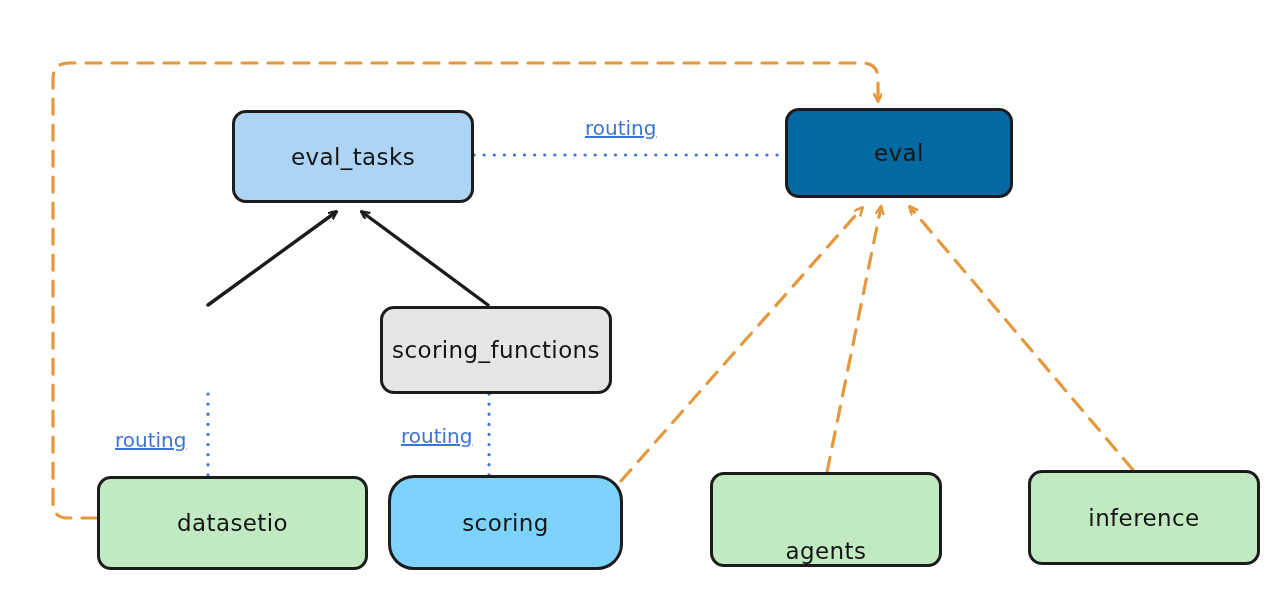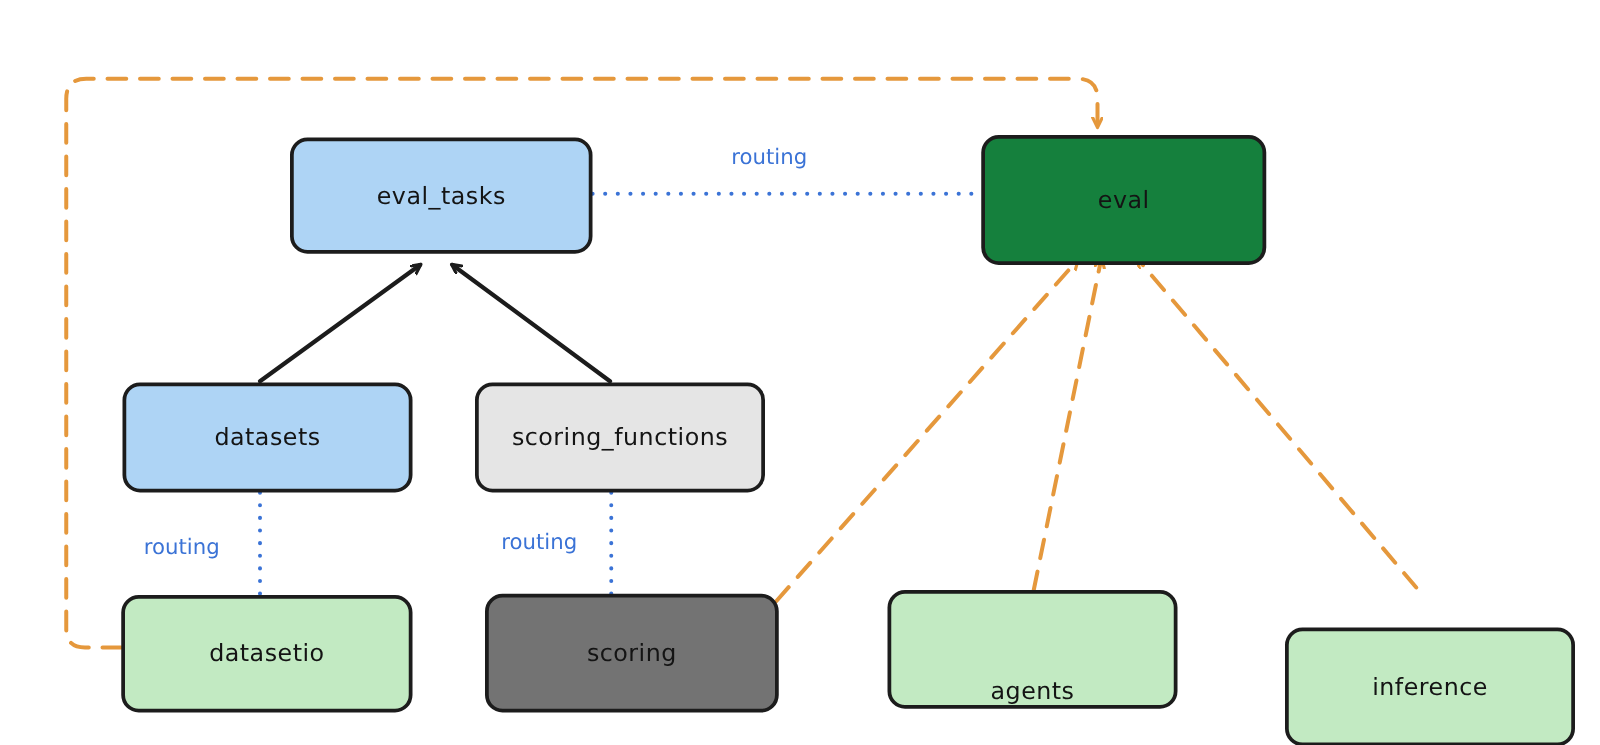--- a/index.html
+++ b/index.html
@@ -30,41 +30,42 @@
     box-sizing: border-box;
     border: 3px solid #1c1c1c;
     border-radius: 14px;
     display: flex;
     align-items: center;
     justify-content: center;
     z-index: 3;
   }
   .node .node-label {
     font-family: "DejaVu Sans", sans-serif;
-    font-size: 19px;
+    font-size: 23px;
     color: #141414;
     letter-spacing: 0.4px;
     white-space: nowrap;
     pointer-events: none;
   }
   .node.api {
     background: #aed4f5;
   }
   .node.provider {
     background: #c2eac2;
   }
   .edge-label {
     position: absolute;
     font-family: "DejaVu Sans", sans-serif;
-    font-size: 17px;
+    font-size: 20px;
     color: #3b73d6;
     white-space: nowrap;
     z-index: 4;
     background: #ffffff;
     padding: 0 3px;
+    text-decoration: underline;
   }
 </style>
 </head>
 <body>
 
 <div id="canvas" style="width: 1280px; height: 596px; background: rgb(255, 255, 255);">
 
   <svg id="edges" viewBox="0 0 1280 596">
     <defs>
       <marker id="arrow-black" markerWidth="11" markerHeight="11" refX="7.2" refY="4.2" orient="auto" markerUnits="userSpaceOnUse">
@@ -90,39 +91,36 @@
     <path d="M 474,155 L 786,155" fill="none" stroke="#3b73d6" stroke-width="3.2" stroke-dasharray="0.1 10" stroke-linecap="round"></path>
 
     <path d="M 208,394 L 208,477" fill="none" stroke="#3b73d6" stroke-width="3.2" stroke-dasharray="0.1 10" stroke-linecap="round"></path>
 
     <path d="M 489,394 L 489,476" fill="none" stroke="#3b73d6" stroke-width="3.2" stroke-dasharray="0.1 10" stroke-linecap="round"></path>
   </svg>
 
   <div class="node api" style="left: 232px; top: 110px; width: 242px; height: 93px; background: rgb(174, 212, 245); border-color: rgb(28, 28, 28);">
     <span class="node-label">eval_tasks</span>
   </div>
-  <div class="node provider" style="left: 785px; top: 108px; width: 228px; height: 104px; background: #15803d; border-color: rgb(28, 28, 28); justify-content: center;">
+  <div class="node provider" style="left: 785px; top: 108px; width: 228px; height: 90px; background: #0369a1; border-color: rgb(28, 28, 28); justify-content: center;">
     <span class="node-label">eval</span>
-  </div>
-  <div class="node api" style="left: 98px; top: 306px; width: 232px; height: 88px; background: rgb(174, 212, 245); border-color: rgb(28, 28, 28);">
-    <span class="node-label">datasets</span>
   </div>
   <div class="node api" style="left: 380px; top: 306px; width: 232px; height: 88px; background: #e5e5e5; border-color: rgb(28, 28, 28);">
     <span class="node-label">scoring_functions</span>
   </div>
-  <div class="node provider" style="left: 97px; top: 476px; width: 233px; height: 94px; background: rgb(194, 234, 194); border-color: rgb(28, 28, 28);">
+  <div class="node provider" style="left: 97px; top: 476px; width: 271px; height: 94px; background: rgb(194, 234, 194); border-color: rgb(28, 28, 28);">
     <span class="node-label">datasetio</span>
   </div>
-  <div class="node provider" style="left: 388px; top: 475px; width: 235px; height: 95px; background: #737373; border-color: rgb(28, 28, 28);">
+  <div class="node provider" style="left: 388px; top: 475px; width: 235px; height: 95px; background: #7dd3fc; border-color: rgb(28, 28, 28); border-radius: 26px;">
     <span class="node-label">scoring</span>
   </div>
   <div class="node provider" style="left: 710px; top: 472px; width: 232px; height: 95px; background: rgb(194, 234, 194); border-color: rgb(28, 28, 28); align-items: flex-end;">
     <span class="node-label">agents</span>
   </div>
-  <div class="node provider" style="left: 1028px; top: 470px; width: 232px; height: 95px; background: rgb(194, 234, 194); border-color: rgb(28, 28, 28); margin-top: 32px;">
+  <div class="node provider" style="left: 1028px; top: 470px; width: 232px; height: 95px; background: rgb(194, 234, 194); border-color: rgb(28, 28, 28);">
     <span class="node-label">inference</span>
   </div>
 
   <div class="edge-label" style="left: 582px; top: 116px; color: rgb(59, 115, 214);">routing</div>
   <div class="edge-label" style="left: 112px; top: 428px; color: rgb(59, 115, 214);">routing</div>
   <div class="edge-label" style="left: 398px; top: 424px; color: rgb(59, 115, 214);">routing</div>
 
 </div>
 
 </body></html>

